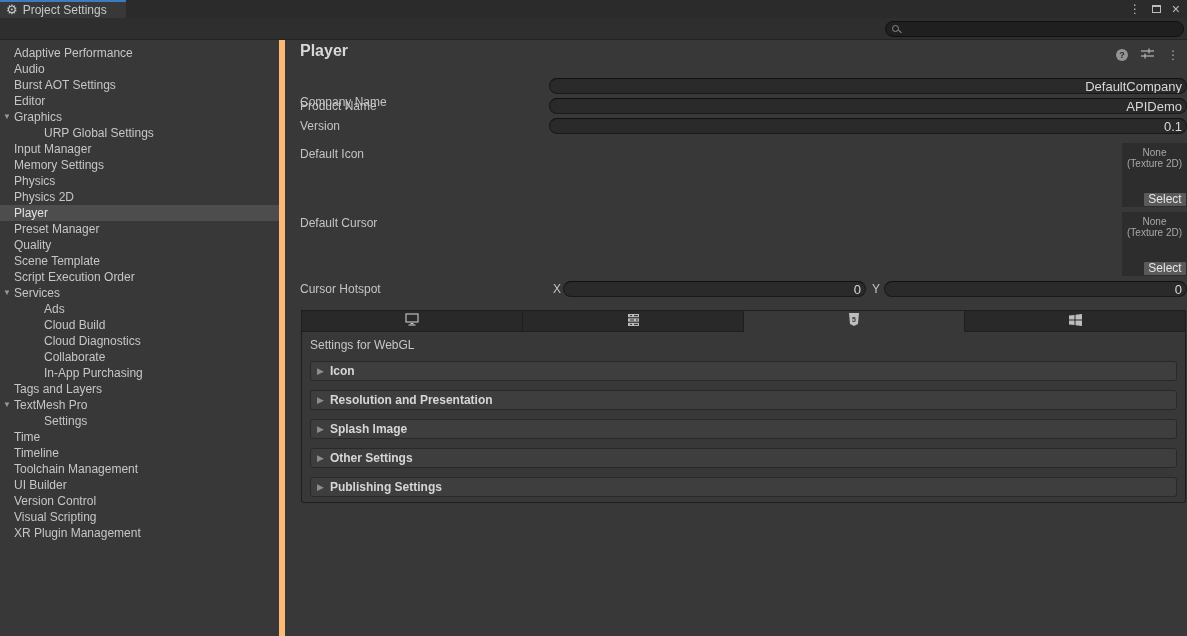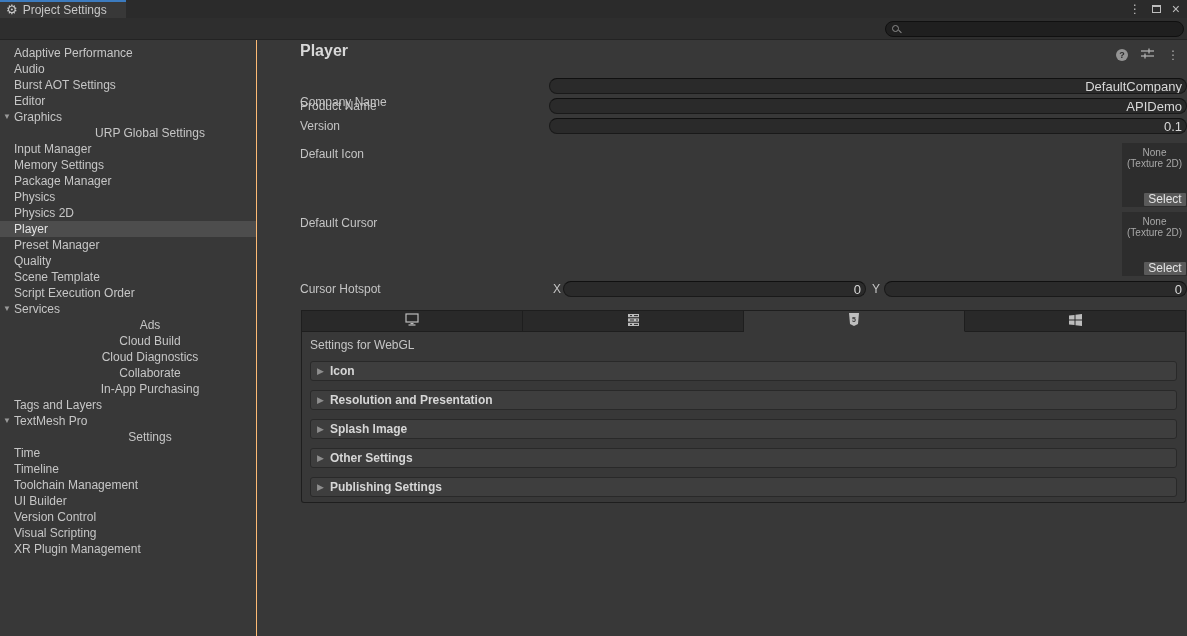--- a/index.html
+++ b/index.html
@@ -31,25 +31,25 @@
   }
   .searchbox input {
     position:absolute; left:18px; right:6px; top:0; height:14px;
     background:transparent; border:none; outline:none; color:#D0D0D0; font-size:11px;
     font-family:"Liberation Sans", sans-serif;
   }
   .mag { position:absolute; left:6px; top:3px; width:7px; height:7px; border:1px solid #8A8A8A; border-radius:50%; }
   .mag::after { content:''; position:absolute; width:4px; height:1px; background:#8A8A8A; transform:rotate(45deg); right:-4px; bottom:-1px; }
   
   .sidebar {
-    position:absolute; left:0; top:40px; bottom:0; width:257px;
-    background:#383838; border-right:1px solid #fdba74; padding-top:5px;
+    position:absolute; left:0; top:40px; bottom:0; width:285px;
+    background:#383838; border-right:6px solid #fdba74; padding-top:5px;
   }
   .side-item { position:relative; height:16px; line-height:16px; padding-left:14px; color:#C6C6C6; white-space:nowrap; }
-  .side-item.child { padding-left:44px;text-align:center; }
+  .side-item.child { padding-left:44px; }
   .side-item.selected { background:#4D4D4D; color:#E2E2E2; }
   .fold { position:absolute; left:3px; top:0; font-size:8px; color:#999; }
   
   .main { position:absolute; left:286px; top:40px; right:0; bottom:0; }
   .main-title { position:absolute; left:14px; top:2px; font-size:16px; font-weight:bold; color:#D8D8D8; }
   .hdr-icons { position:absolute; right:8px; top:8px; display:flex; align-items:center; gap:13px; color:#AFAFAF; }
   .help-circle { width:12px; height:12px; border-radius:50%; background:#949494; color:#2B2B2B; font-size:9px; font-weight:bold; text-align:center; line-height:12px; }
   .frow-label { position:absolute; left:14px; height:16px; line-height:16px; color:#C4C4C4; }
   .tinput {
     position:absolute; height:16px; background:#2A2A2A;
@@ -115,21 +115,20 @@
 
 <div class="sidebar">
     <div class="side-item"><span>Adaptive Performance</span></div>
     <div class="side-item"><span>Audio</span></div>
     <div class="side-item"><span>Burst AOT Settings</span></div>
     <div class="side-item"><span>Editor</span></div>
     <div class="side-item"><span class="fold">▼</span><span>Graphics</span></div>
     <div class="side-item child"><span>URP Global Settings</span></div>
     <div class="side-item"><span>Input Manager</span></div>
     <div class="side-item"><span>Memory Settings</span></div>
-    <div class="side-item"><span>Package Manager</span></div>
     <div class="side-item"><span>Physics</span></div>
     <div class="side-item"><span>Physics 2D</span></div>
     <div class="side-item selected"><span>Player</span></div>
     <div class="side-item"><span>Preset Manager</span></div>
     <div class="side-item"><span>Quality</span></div>
     <div class="side-item"><span>Scene Template</span></div>
     <div class="side-item"><span>Script Execution Order</span></div>
     <div class="side-item"><span class="fold">▼</span><span>Services</span></div>
     <div class="side-item child"><span>Ads</span></div>
     <div class="side-item child"><span>Cloud Build</span></div>

